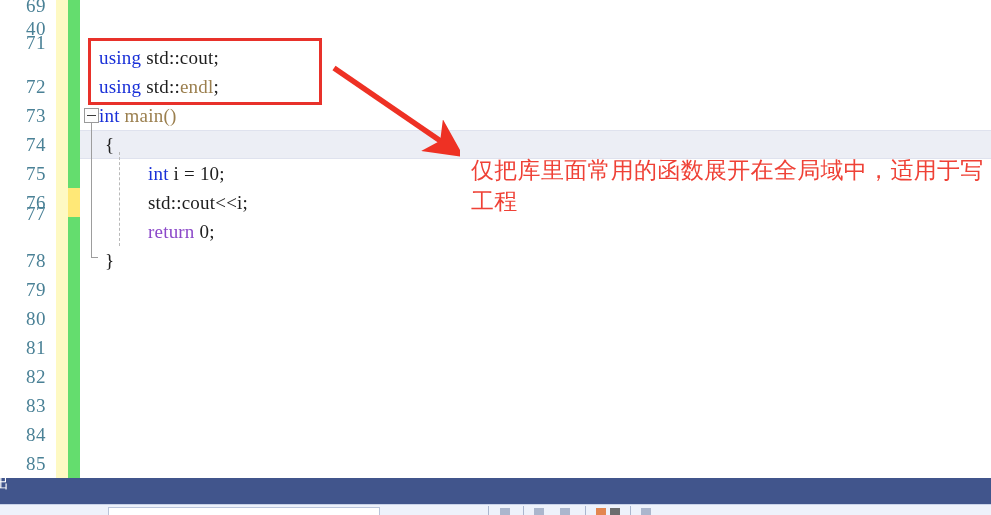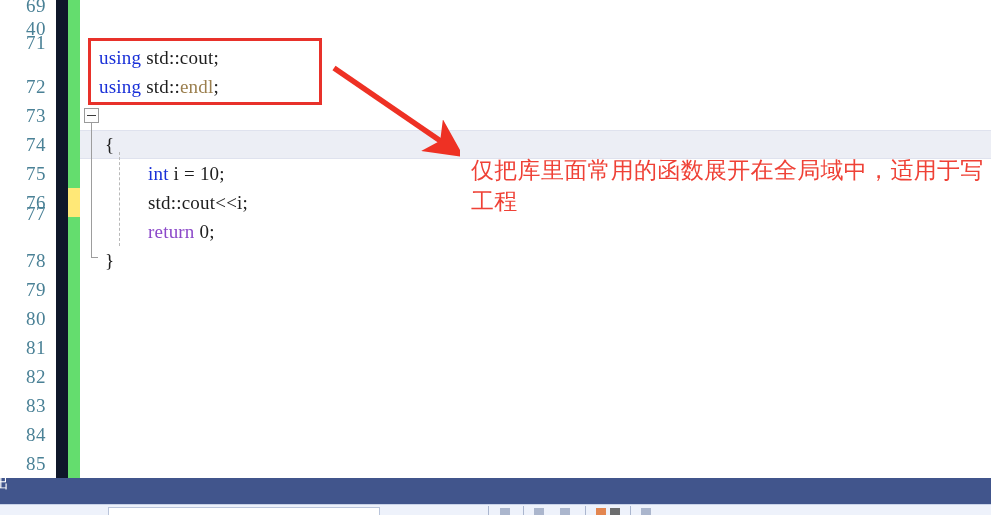--- a/index.html
+++ b/index.html
@@ -21,21 +21,21 @@
     background: #ffffff;
   }
 
   
   .editor {
     position: absolute;
     left: 0;
     top: 0;
     width: 991px;
     height: 478px;
-    background: #0f172a;
+    background: #fef9c3;
     overflow: hidden;
   }
 
   
   .gutter {
     position: absolute;
     left: 0;
     top: 0;
     width: 56px;
     height: 478px;
@@ -273,20 +273,21 @@
       <div class="foldbox" style="left:4px; top:108px"></div>
 
       <div class="blockline" style="left:11px; top:123px; height:135px"></div>
 
       <div class="indentguide" style="left:39px; top:152px; height:94px"></div>
 
       <div class="cline" style="left:19px; top:43px"><span class="kw">using</span><span class="punc"> </span><span class="ident">std::cout;</span></div>
 
       <div class="cline" style="left:19px; top:72px"><span class="kw">using</span><span class="punc"> </span><span class="ident">std::</span><span class="type2">endl</span><span class="punc">;</span></div>
 
+      <div class="cline" style="left:19px; top:101px"><span class="kw">int</span><span class="type2"> main()</span></div>
 
       <div class="cline" style="left:25px; top:130px"><span class="punc">{</span></div>
 
       <div class="cline" style="left:68px; top:159px"><span class="kw">int</span><span class="ident"> i = 10;</span></div>
 
       <div class="cline" style="left:68px; top:188px"><span class="ident">std::cout&lt;&lt;i;</span></div>
 
       <div class="cline" style="left:68px; top:217px"><span class="ctrl">return</span><span class="num"> 0;</span></div>
 
       <div class="cline" style="left:25px; top:246px"><span class="punc">}</span></div>

